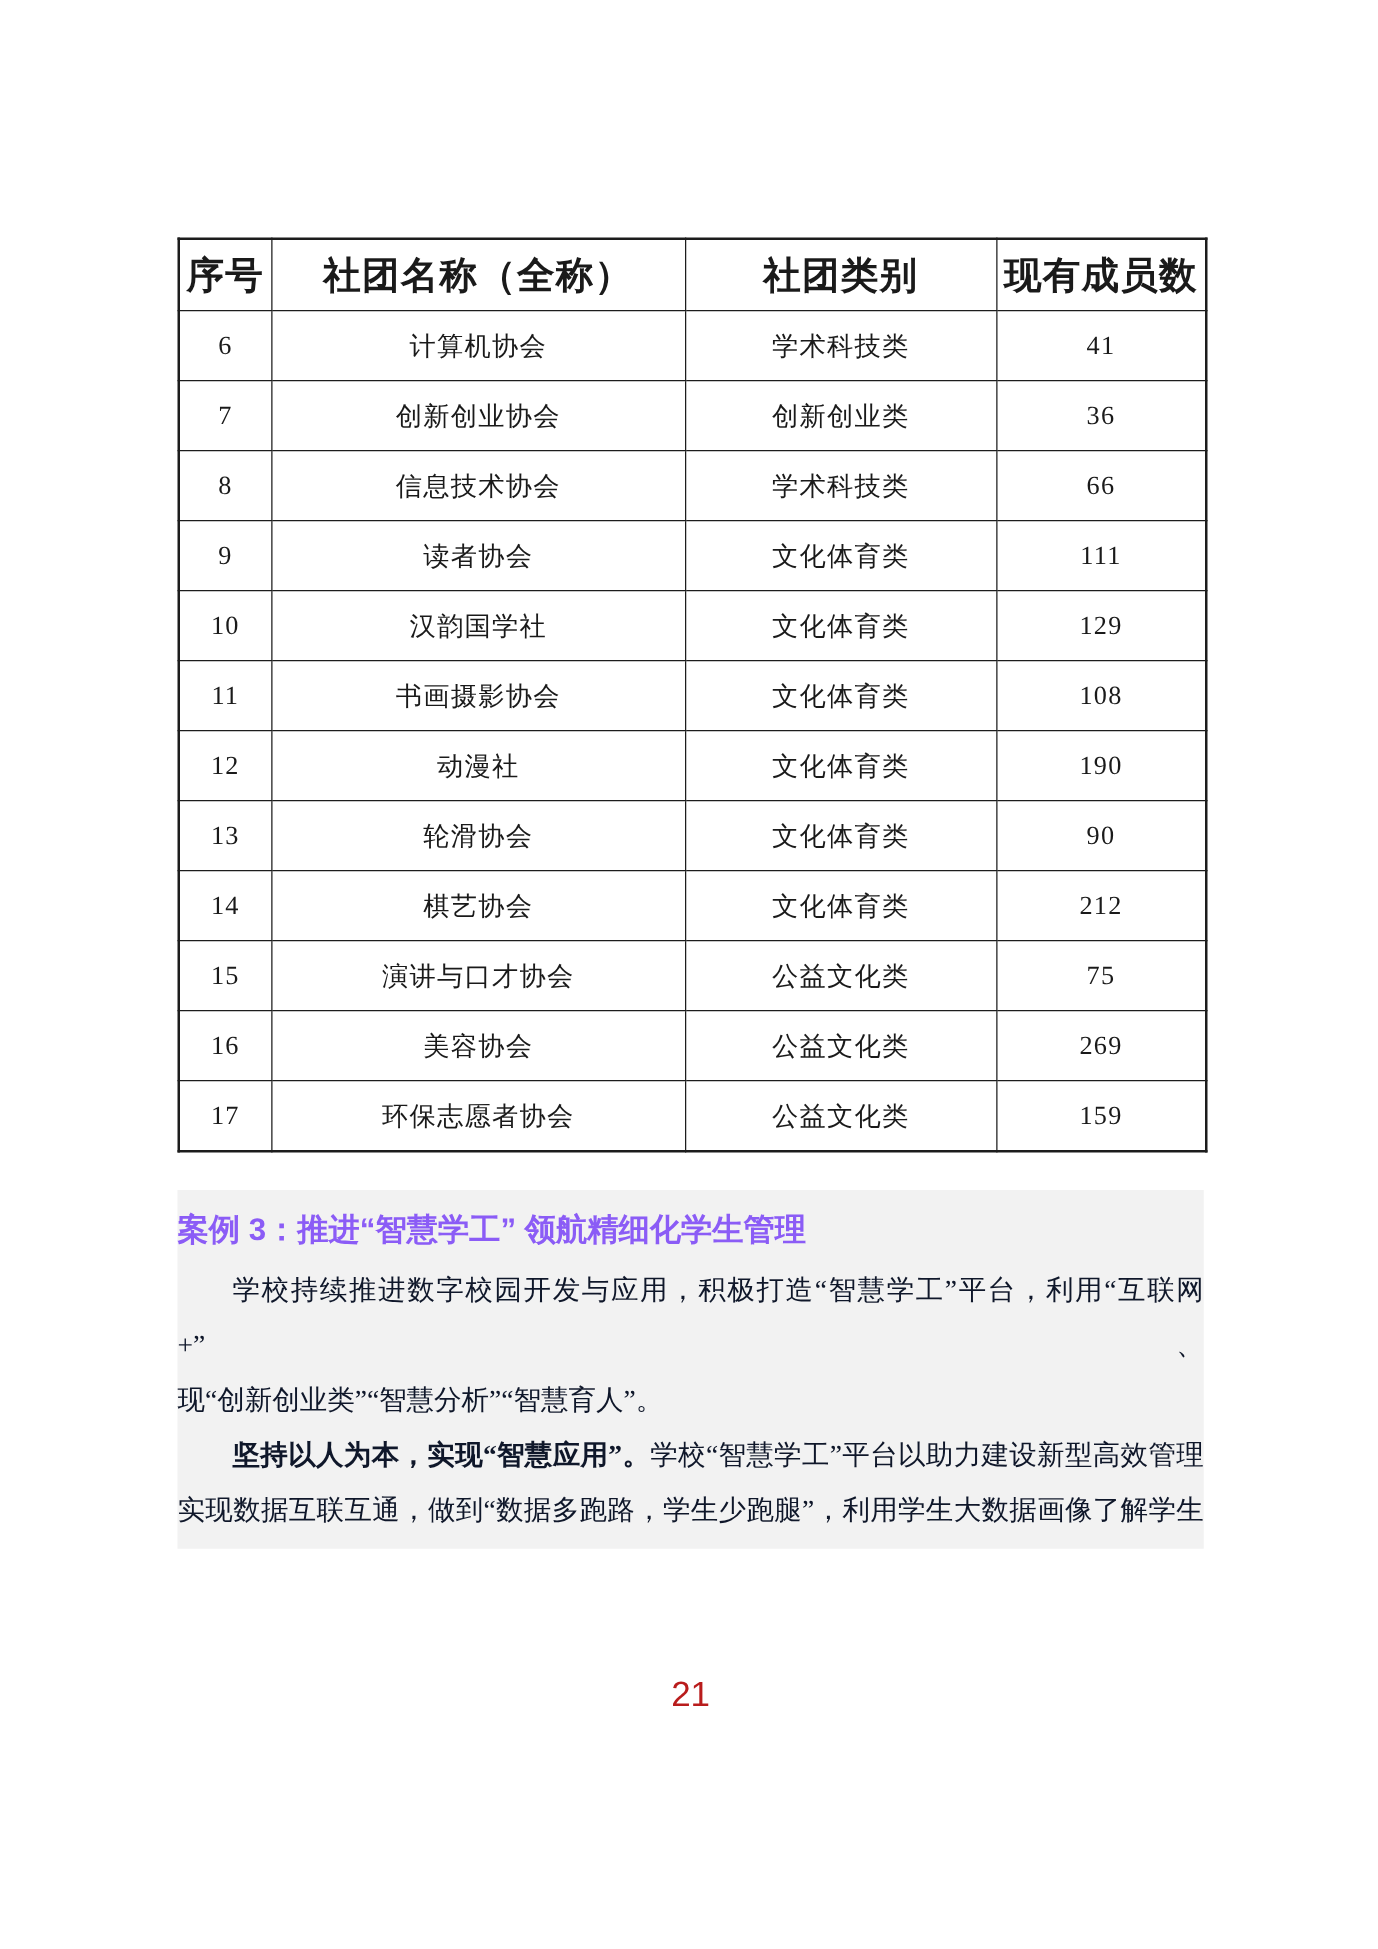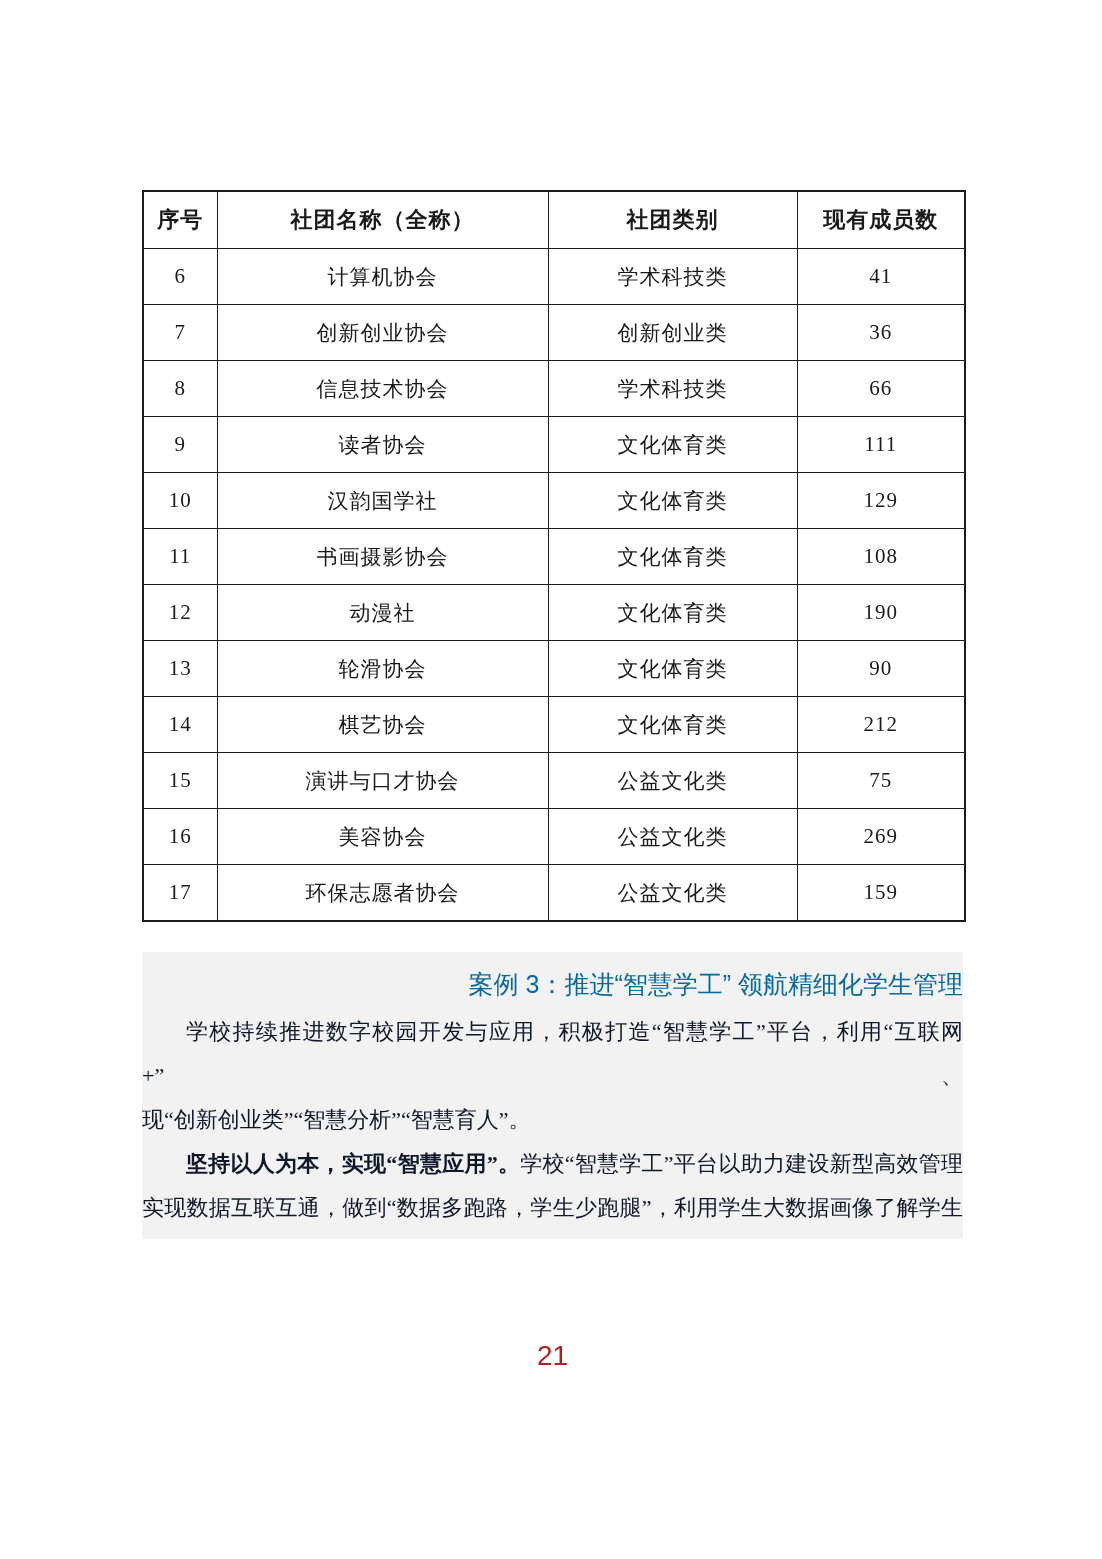--- a/index.html
+++ b/index.html
@@ -22,21 +22,21 @@
   }
   table.clubs th, table.clubs td{
     border:1px solid #1c1c1c;
     text-align:center;
     vertical-align:middle;
     padding:0;
     overflow:hidden;
   }
   table.clubs th{
     height:56px;
-    font-size:22px;
+    font-size:30px;
     font-weight:bold;
     letter-spacing:1px;
   }
   table.clubs td{
     height:55px;
     font-size:21px;
     letter-spacing:1px;
   }
   .col-no{width:74px;}
   .col-name{width:331px;}
@@ -44,26 +44,26 @@
   .col-mem{width:168px;}
 
   
   .case-block{
     position:absolute;left:142px;top:952px;width:821px;
     padding:12px 0 9px 0;
     box-sizing:border-box;
   }
   .case-heading{
     margin:2px 0 8px 0;
-    text-align:right;
+    text-align:left;
     font-family:"Liberation Sans","DejaVu Sans",sans-serif;
-    font-weight:normal;
+    font-weight:bold;
     font-size:25px;
     line-height:36px;
-    color:#0369a1;
+    color:#8b5cf6;
   }
   .pline{
     font-size:22px;
     line-height:44px;
     color:#0f172a;
     text-align:justify;
     text-justify:inter-character;
   }
   .pline.jl{text-align-last:justify;}
   .pline.ll{text-align-last:left;}

